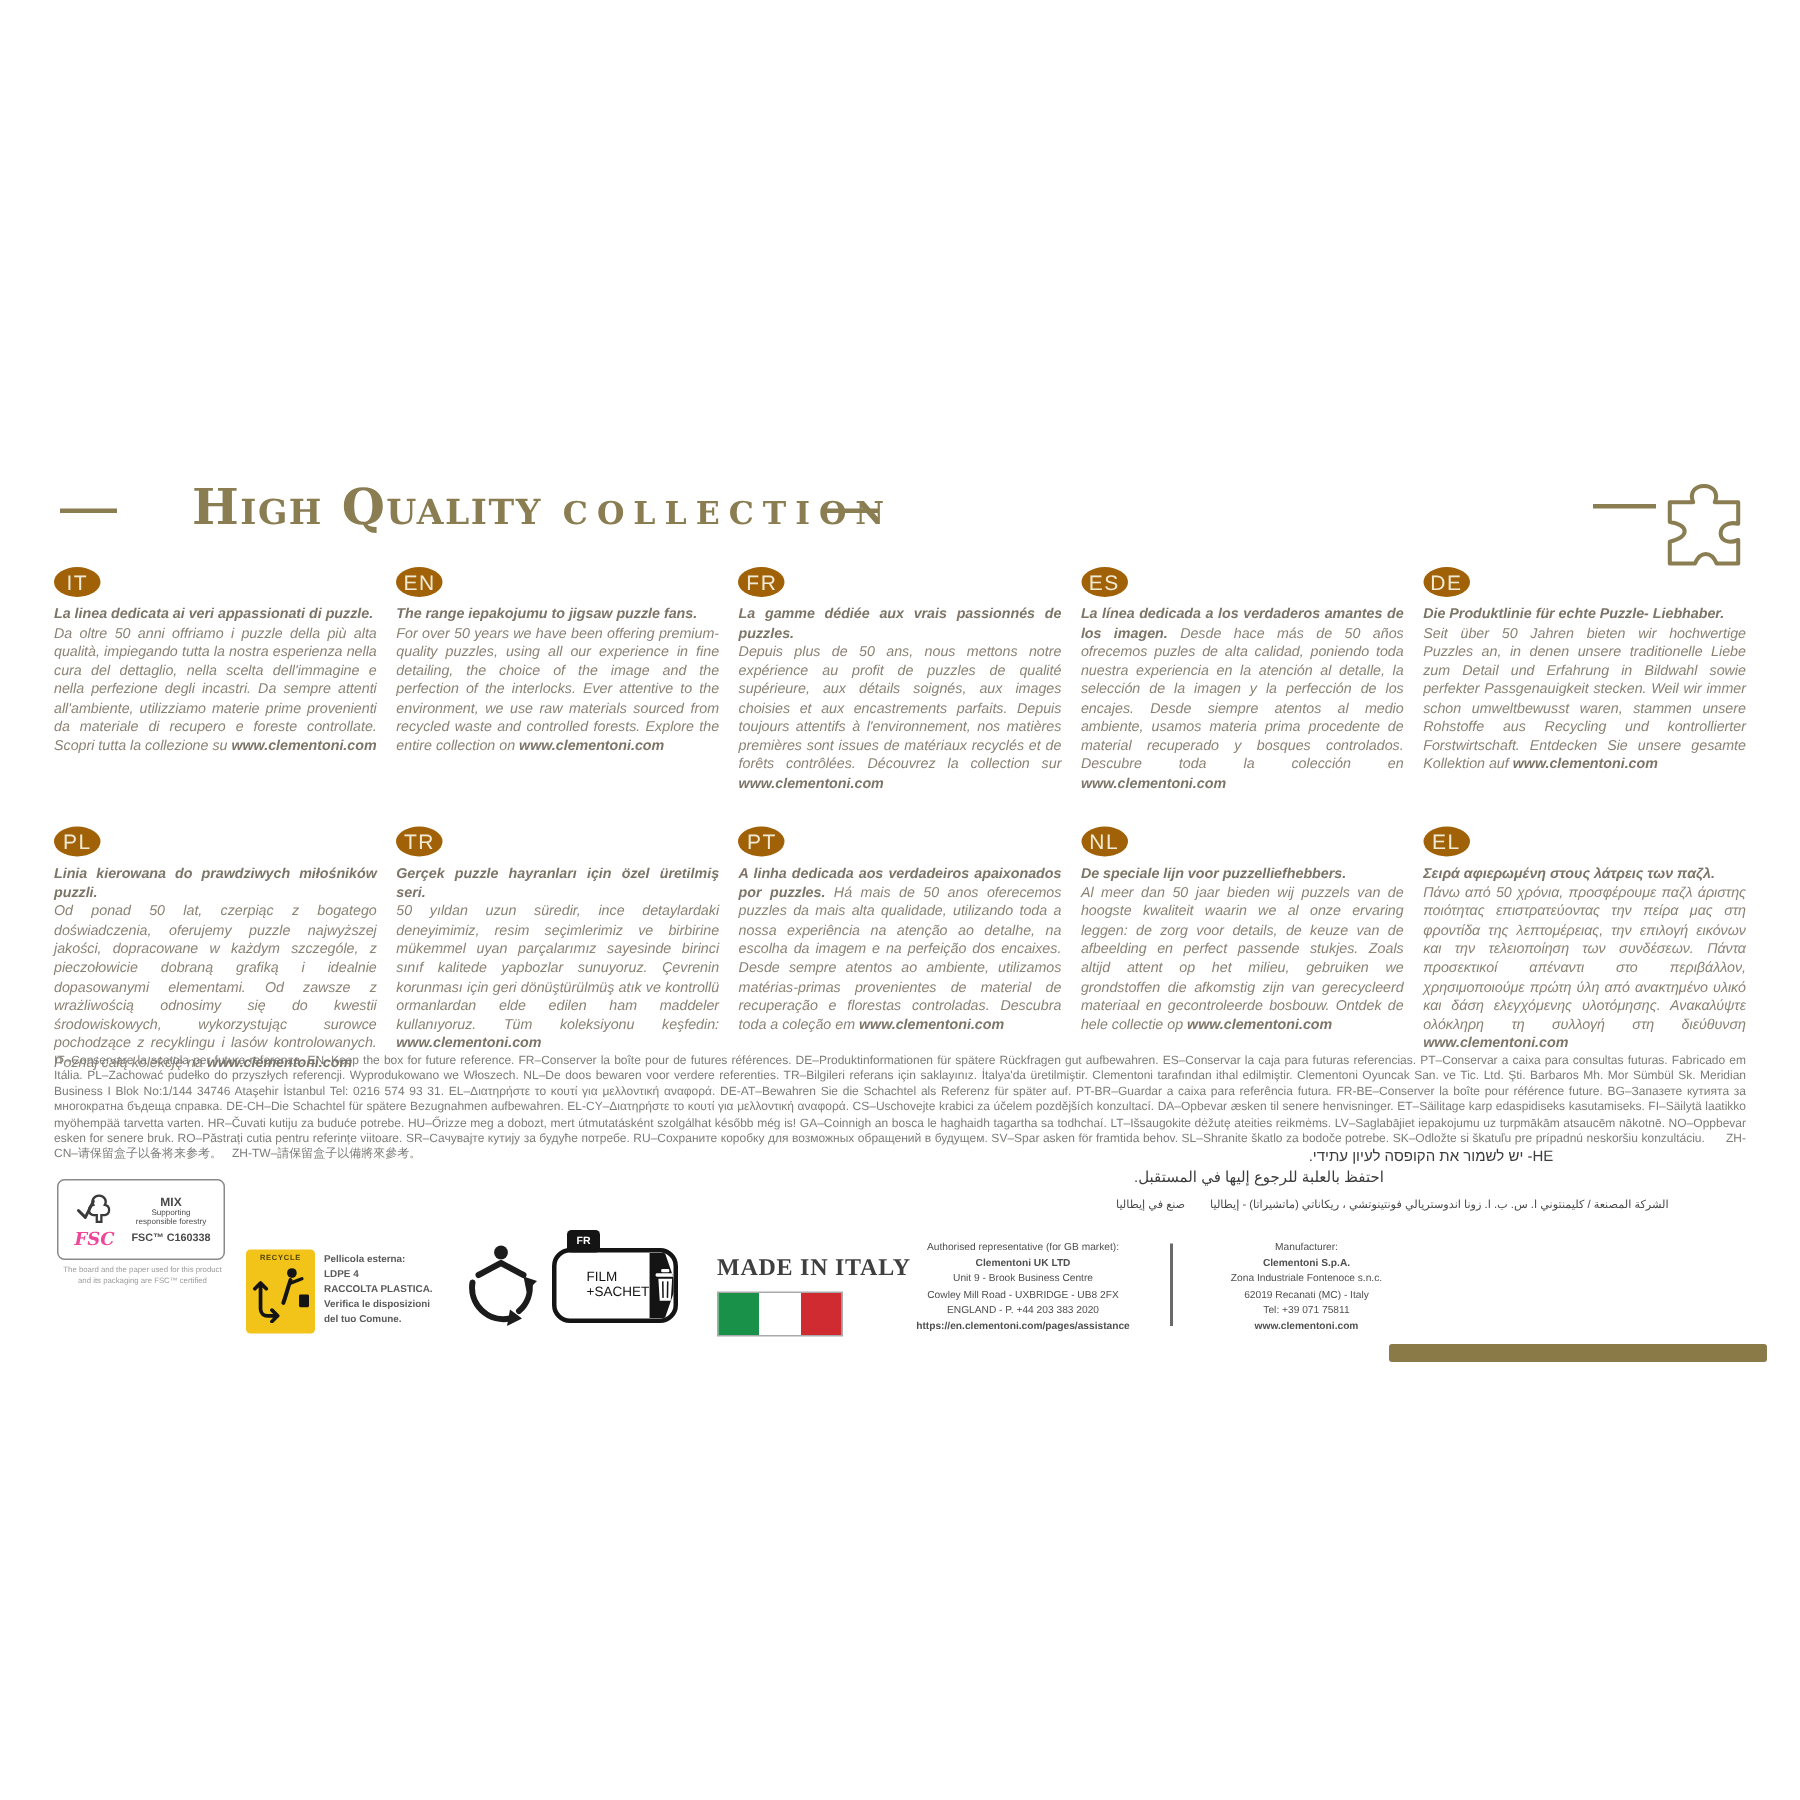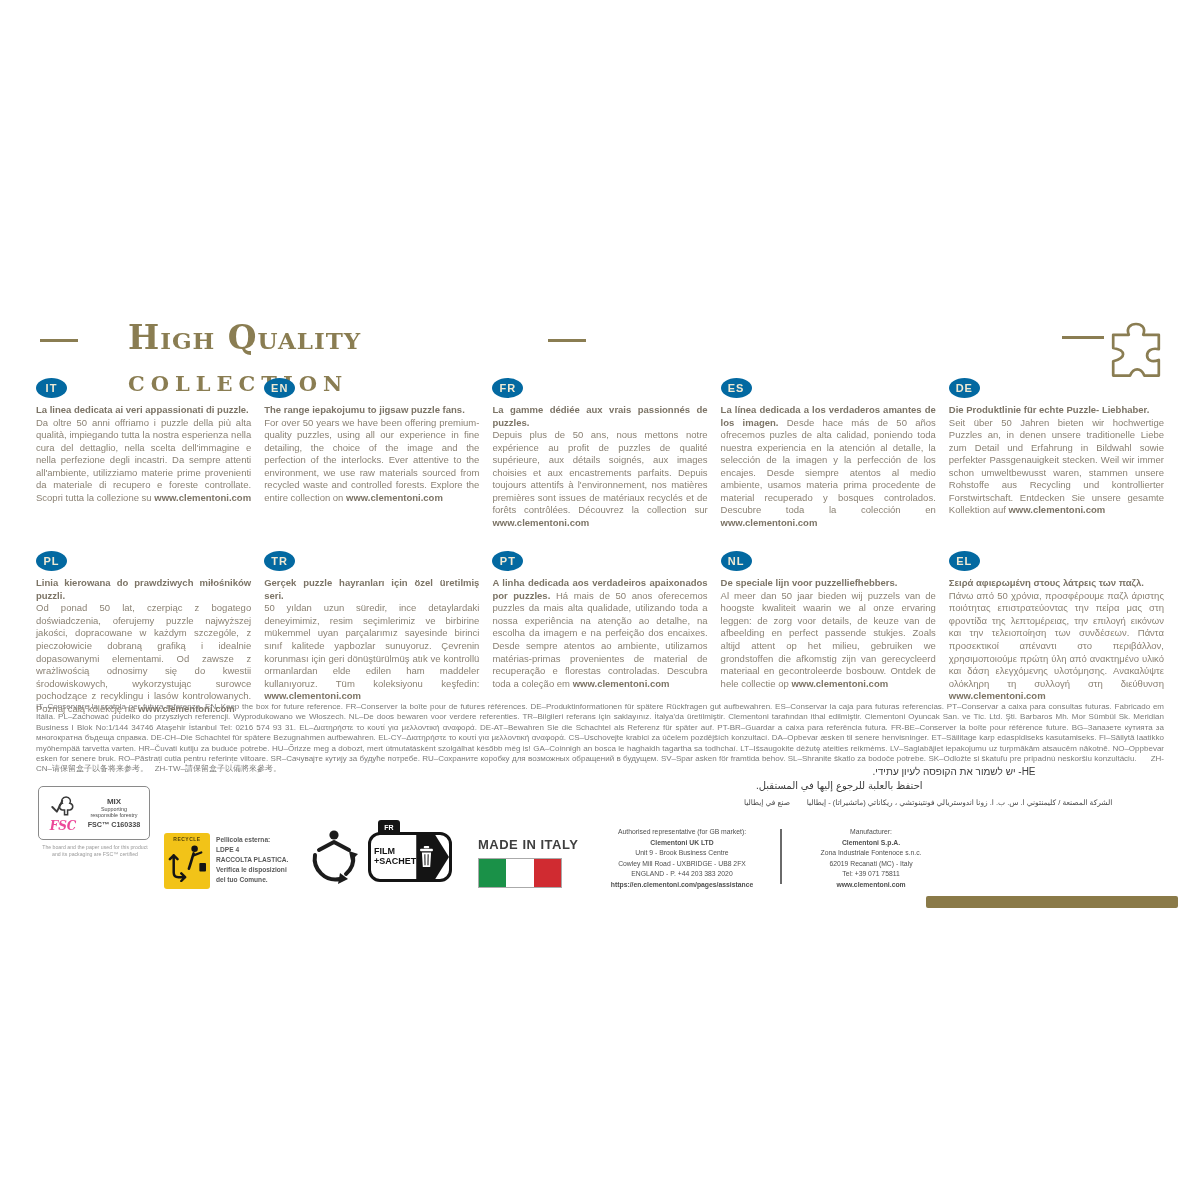--- a/index.html
+++ b/index.html
@@ -5,33 +5,33 @@
   html,body{margin:0;padding:0;background:#ffffff;}
   .page{position:relative;width:1200px;height:1200px;background:#ffffff;overflow:hidden;
         font-family:"Liberation Sans","DejaVu Sans",sans-serif;}
 
   
   .hdr-rule{position:absolute;height:3px;background:#8a7d52;}
   .rule-l{left:40px;top:339px;width:38px;}
   .rule-r{left:548px;top:339px;width:38px;}
   .rule-r2{left:1062px;top:336px;width:42px;}
   .hdr-title{position:absolute;left:128px;top:318px;display:flex;align-items:baseline;gap:14px;
-             color:#8a7d52;font-family:"DejaVu Serif","Liberation Serif",serif;flex-direction:column;}
+             color:#8a7d52;font-family:"DejaVu Serif","Liberation Serif",serif;}
   .hdr-main{font-size:33px;font-variant:small-caps;font-weight:600;letter-spacing:1px;}
   .hdr-sub{font-size:21px;font-weight:600;letter-spacing:6px;}
   .puzzle-icon{position:absolute;left:1106px;top:312px;}
 
   
   .lang-grid{position:absolute;left:36px;top:378px;width:1128px;display:grid;
              grid-template-columns:repeat(5,1fr);column-gap:13px;row-gap:22px;}
   .lang-cell{min-height:126px;}
   .lang-badge{display:inline-flex;align-items:center;justify-content:center;
-              width:31px;height:20px;border-radius:50%;background:#0369a1;color:#f0ead4;
-              font-size:11px;font-weight:bold;letter-spacing:1px;}
-  .lang-text{margin:6px 0 0 0;font-size:9.5px;line-height:1.32;text-align:justify;color:#8b8274;}
+              width:31px;height:20px;border-radius:50%;background:#a16207;color:#f0ead4;
+              font-size:14px;font-weight:normal;letter-spacing:1px;}
+  .lang-text{margin:6px 0 0 0;font-size:9.5px;line-height:1.32;text-align:justify;color:#8b8274;font-style:italic;}
   .lang-heading{display:block;color:#7c7466;}
   .lang-heading.inline{display:inline;}
   .lang-url{color:#7c7466;white-space:nowrap;}
 
   
   .fineprint{position:absolute;left:36px;top:694px;width:1128px;font-size:8px;line-height:1.3;
              text-align:justify;color:#7c7c7a;}
   .he-line{position:absolute;right:36px;top:766px;width:420px;font-size:10px;color:#3c3c3c;
            direction:rtl;text-align:center;}
   .ar-line1{position:absolute;right:24px;top:780px;width:420px;font-size:10px;color:#3c3c3c;
@@ -58,28 +58,28 @@
   .recycle-info{position:absolute;left:216px;top:835px;width:84px;font-size:6.6px;font-weight:600;
                 color:#5a5a5a;line-height:1.5;white-space:pre-line;}
 
   .triman{position:absolute;left:306px;top:827px;}
 
   .film-wrap{position:absolute;left:368px;top:820px;}
   .fr-tab{position:absolute;left:10px;top:0;width:22px;height:15px;background:#141414;color:#fff;
           font-size:7px;font-weight:bold;border-radius:3px;display:flex;align-items:center;justify-content:center;z-index:2;}
   .film-main{margin-top:12px;width:84px;height:50px;border:3.5px solid #141414;border-radius:12px;
              background:#fff;display:flex;align-items:center;overflow:hidden;box-sizing:border-box;}
-  .film-text{padding-left:3px;font-size:9px;font-weight:bold;color:#141414;line-height:1.1;}
+  .film-text{padding-left:20px;font-size:9px;font-weight:normal;color:#141414;line-height:1.1;}
   .film-text span{display:block;}
   .film-arrow{margin-left:auto;width:34px;height:100%;background:#141414;
               clip-path:polygon(0 0,58% 0,100% 50%,58% 100%,0 100%);
               display:flex;align-items:center;padding-left:3px;box-sizing:border-box;}
 
   .mii{position:absolute;left:478px;top:837px;text-align:center;}
-  .mii-label{font-size:13px;font-weight:bold;color:#3f3f3f;letter-spacing:.5px;}
+  .mii-label{font-size:16px;font-weight:bold;color:#3f3f3f;letter-spacing:.5px;font-family:Liberation Serif, serif;}
   .mii-flag{margin-top:6px;width:84px;height:30px;border:1px solid #aaa;display:flex;box-sizing:border-box;}
   .mii-flag div{flex:1;}
   .fl-g{background:#1a9148;} .fl-w{background:#ffffff;} .fl-r{background:#d02b31;}
 
   .addr{position:absolute;top:827px;font-size:6.8px;color:#4f4f4f;text-align:center;line-height:1.55;}
   .addr-a{left:594px;width:176px;}
   .addr-m{left:792px;width:158px;}
   .addr .bold-line{font-weight:bold;}
   .addr-divider{position:absolute;left:780px;top:829px;width:2px;height:55px;background:#6a6a6a;}
 

